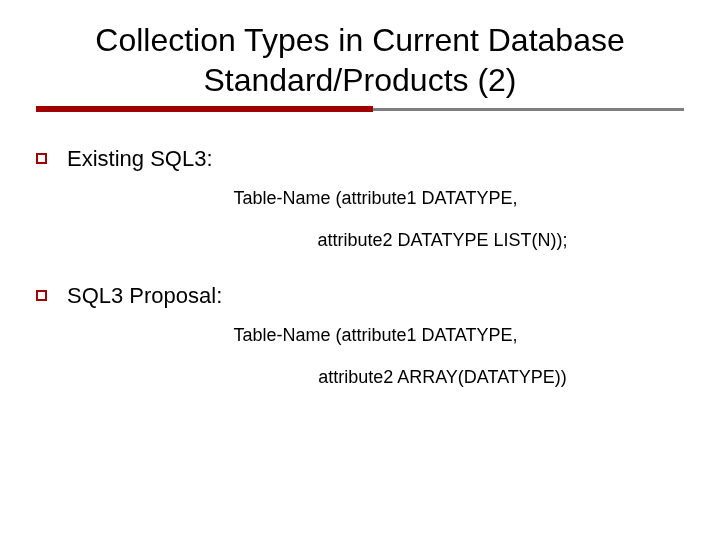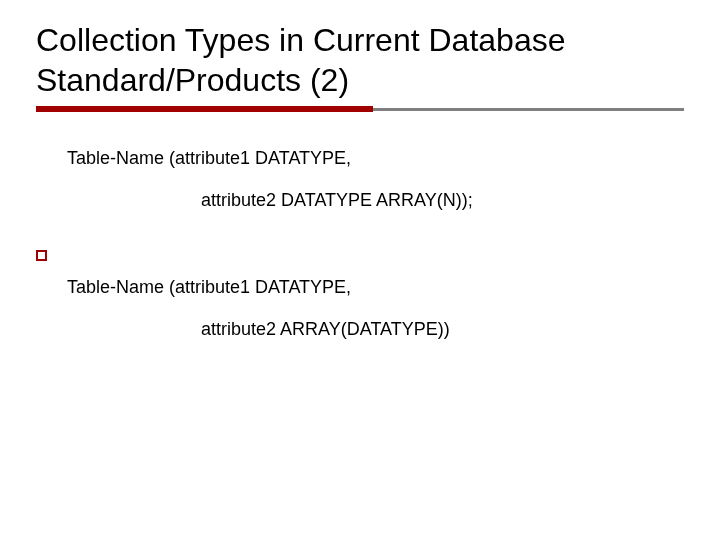--- a/index.html
+++ b/index.html
@@ -6,20 +6,21 @@
   body {
     width: 720px;
     height: 540px;
     background: #fff;
     font-family: Verdana, Geneva, sans-serif;
     color: #000;
     overflow: hidden;
   }
   .slide {
     padding: 20px 36px 0 36px;
+    text-align: center;
   }
   .title {
     font-size: 32px;
     font-weight: 400;
     line-height: 1.25;
     margin-bottom: 6px;
   }
   .underline {
     position: relative;
     height: 6px;
@@ -75,26 +76,31 @@
 
 <div class="slide">
 
   <h1 class="title">Collection Types in Current Database Standard/Products (2)</h1>
 
   <div class="underline">
     <div class="bar-gray"></div>
     <div class="bar-red"></div>
   </div>
 
+  <div class="item">
+    <span class="bullet"></span>
+    <span class="heading">Existing SQL3:</span>
+  </div>
   <div class="code-block">
     <div class="code-line">Table-Name (attribute1  DATATYPE,</div>
-    <div class="code-line code-indent">attribute2 DATATYPE  ARRAY(N));</div>
+    <div class="code-line code-indent">attribute2 DATATYPE  LIST(N));</div>
   </div>
 
   <div class="item">
     <span class="bullet"></span>
+    <span class="heading">SQL3 Proposal:</span>
   </div>
   <div class="code-block">
     <div class="code-line">Table-Name (attribute1  DATATYPE,</div>
     <div class="code-line code-indent">attribute2 ARRAY(DATATYPE))</div>
   </div>
 
 </div>
 
 </body></html>

